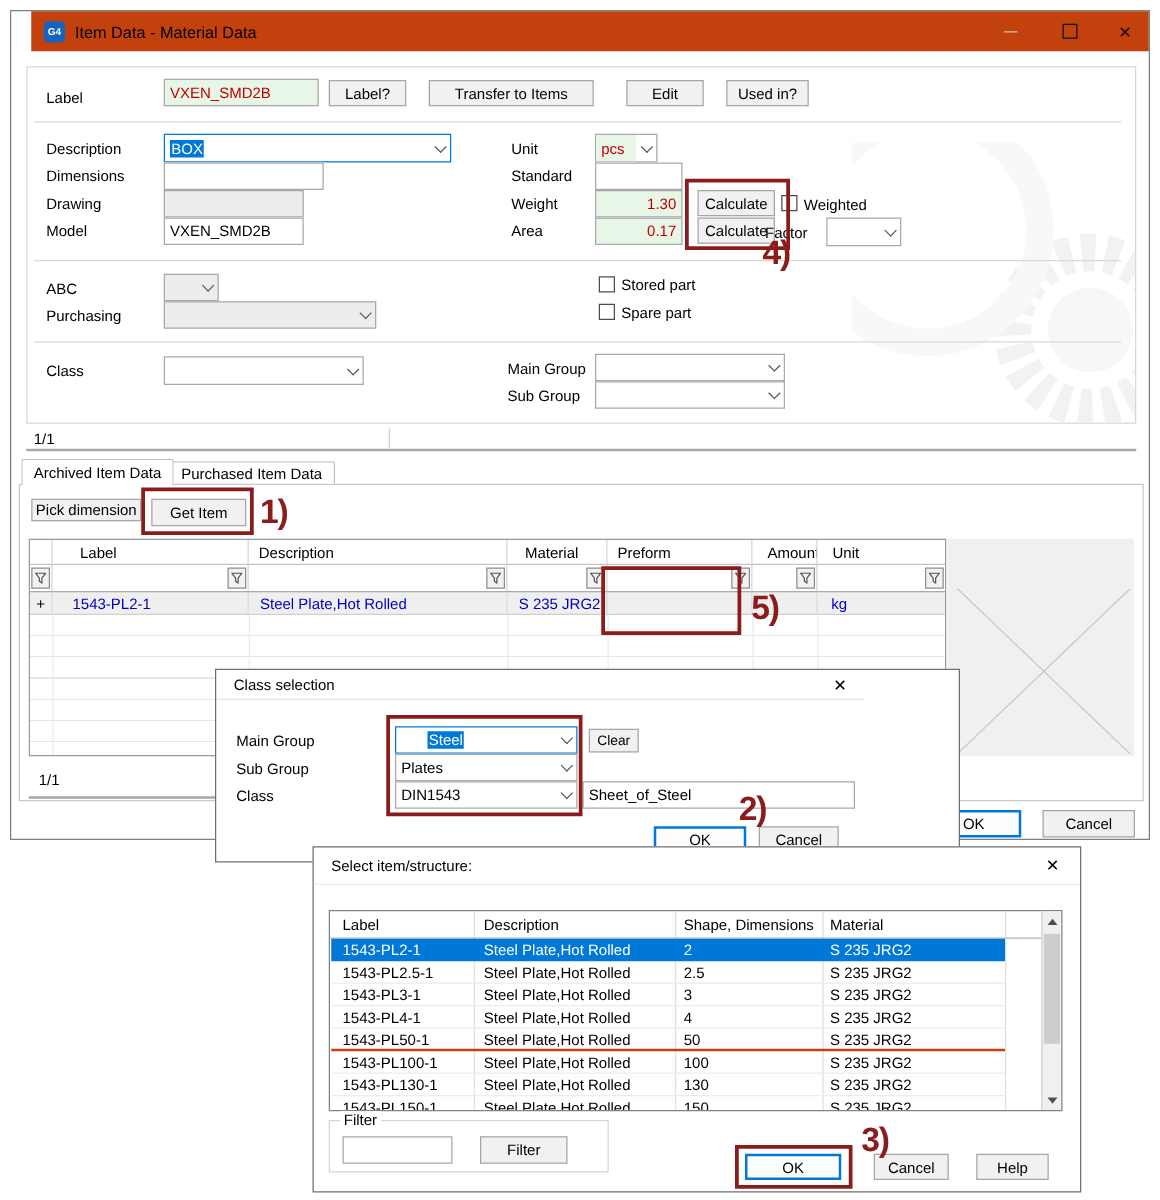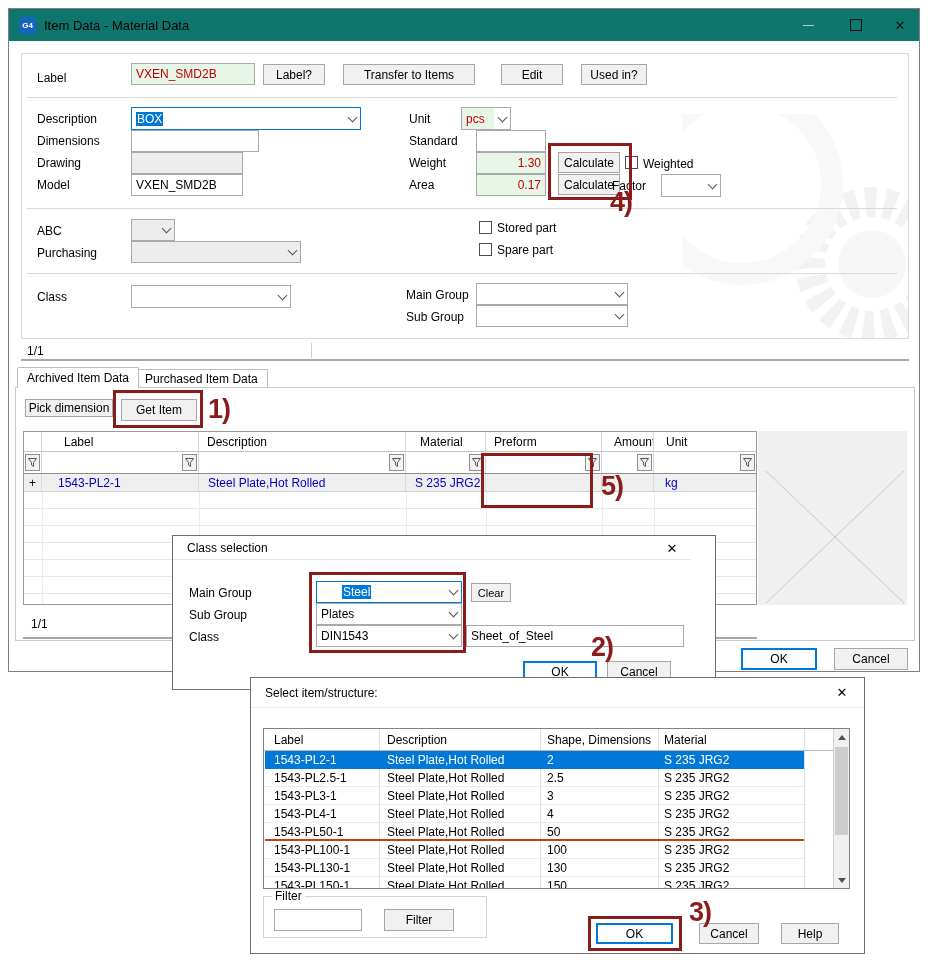--- a/index.html
+++ b/index.html
@@ -23,21 +23,21 @@
   .combo .txt{flex:1;display:flex;align-items:center;padding:0 4px;white-space:nowrap;overflow:hidden;}
   .combo .chev{width:16px;display:flex;align-items:center;justify-content:center;}
   .chev::after{content:"";width:6px;height:6px;border-right:1.5px solid #565656;
     border-bottom:1.5px solid #565656;transform:rotate(45deg);margin-top:-3px;}
   .sel{background:#0078d7;color:#fff;padding:0 1px;}
   .chk{position:absolute;width:13px;height:13px;background:#fff;border:1px solid #4d4d4d;box-sizing:border-box;}
   .sep{position:absolute;height:1px;background:#d9d9d9;}
   .redbox{position:absolute;border:3px solid #8b1c1c;box-sizing:border-box;z-index:40;}
   .anno{position:absolute;color:#8b1c1c;font-weight:bold;font-size:27px;z-index:41;letter-spacing:-1px;}
   .vline{position:absolute;width:1px;background:#e0e0e0;}
-  .titlebar{position:absolute;left:0;top:0;right:0;height:32px;background:#0f766e;display:flex;align-items:center;}
+  .titlebar{position:absolute;left:16px;top:0;right:0;height:32px;background:#c2410c;display:flex;align-items:center;}
   .title-text{font-size:13px;color:#000;margin-left:8px;}
   .caption-btn{position:absolute;top:0;width:30px;height:32px;display:flex;align-items:center;
     justify-content:center;font-size:13px;color:#111;}
   .logo{width:17px;height:17px;margin-left:10px;background:#1565c0;border-radius:4px;color:#fff;
     font-size:8px;font-weight:bold;display:flex;align-items:center;justify-content:center;}
   .tab{position:absolute;background:#fff;border:1px solid #bdbdbd;border-bottom:none;display:flex;
     align-items:center;padding:0 9px;font-size:12px;box-sizing:border-box;border-radius:2px 2px 0 0;}
   .funnel-btn{width:15px;height:17px;background:#f2f2f2;border:1px solid #8f8f8f;display:flex;
     align-items:center;justify-content:center;box-sizing:border-box;}
   .hcell{display:flex;align-items:center;font-size:12px;box-sizing:border-box;
@@ -91,21 +91,21 @@
     <span class="chev"></span>
   </div>
   <div class="lbl" style="left:28px;top:125px;">Dimensions</div>
   <div class="input" style="left:122px;top:121px;width:128px;height:21px;"></div>
   <div class="lbl" style="left:28px;top:147px;">Drawing</div>
   <div class="input disabled" style="left:122px;top:143px;width:112px;height:21px;"></div>
   <div class="lbl" style="left:28px;top:169px;">Model</div>
   <div class="input" style="left:122px;top:165px;width:112px;height:21px;">VXEN_SMD2B</div>
 
   <div class="lbl" style="left:400px;top:103px;">Unit</div>
-  <div class="combo green" style="left:452px;top:98px;width:50px;height:23px;">
+  <div class="combo green" style="left:467px;top:98px;width:50px;height:23px;">
     <span class="txt">pcs</span>
     <span class="chev"></span>
   </div>
   <div class="lbl" style="left:400px;top:125px;">Standard</div>
   <div class="input" style="left:467px;top:121px;width:70px;height:21px;"></div>
   <div class="lbl" style="left:400px;top:147px;">Weight</div>
   <div class="input green right" style="left:467px;top:143px;width:70px;height:21px;">1.30</div>
   <div class="btn" style="left:549px;top:143px;width:62px;height:21px;">Calculate</div>
   <div class="chk" style="left:616px;top:147px;"></div>
   <div class="lbl" style="left:634px;top:148px;">Weighted</div>
@@ -297,21 +297,21 @@
 
   <div class="abs" style="left:14px;top:600px;width:734px;height:30px;border-bottom:2px solid #a8a8a8;box-sizing:border-box;z-index:3;">
     <div class="lbl" style="left:8px;top:8px;">1/1</div>
     <div class="abs" style="left:189px;top:6px;width:1px;height:18px;background:#cfcfcf;"></div>
   </div>
 
   <div class="btn default" style="left:732px;top:639px;width:76px;height:22px;z-index:3;">OK</div>
   <div class="btn" style="left:825px;top:639px;width:74px;height:22px;z-index:3;">Cancel</div>
 </div>
 
-<div class="win" style="left:172px;top:535px;width:544px;height:155px;z-index:10;border-color:#6e6e6e;">
+<div class="win" style="left:172px;top:535px;width:596px;height:155px;z-index:10;border-color:#6e6e6e;">
   <div class="abs" style="left:0;top:0;width:518px;height:24px;border-bottom:1px solid #e4e4e4;box-sizing:border-box;">
     <div class="lbl" style="left:14px;top:5px;">Class selection</div>
     <div class="abs" style="left:488px;top:2px;width:22px;height:20px;display:flex;align-items:center;justify-content:center;">
       <span style="font-size:13px;">✕</span>
     </div>
   </div>
 
   <div class="lbl" style="left:16px;top:50px;">Main Group</div>
   <div class="combo focused" style="left:143px;top:45px;width:146px;height:22px;padding-left:21px;">
     <span class="txt">

